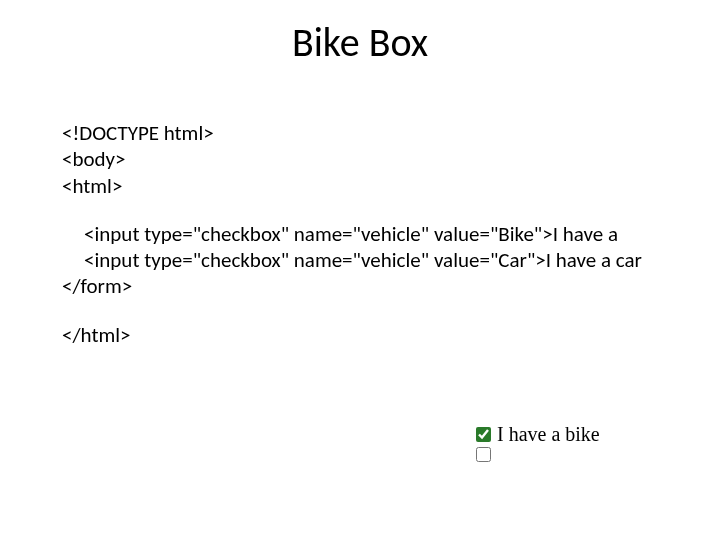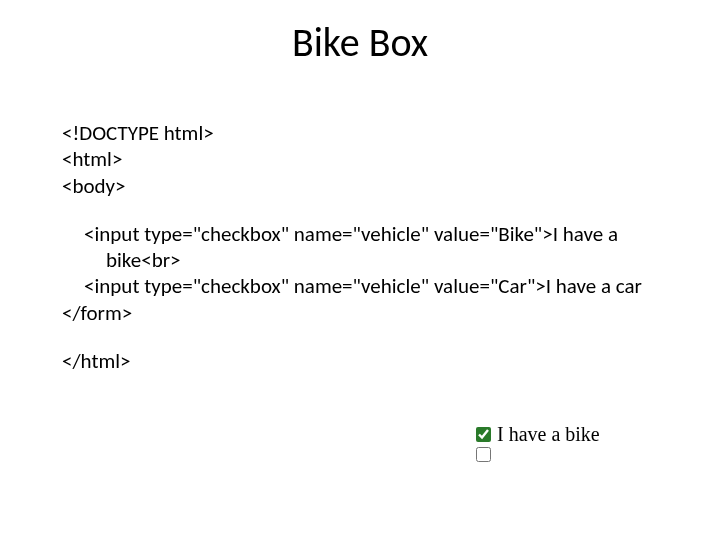--- a/index.html
+++ b/index.html
@@ -71,25 +71,24 @@
 </style>
 </head>
 <body>
 
 <div class="slide">
 
   <div class="title">Bike Box</div>
 
   <div class="code-block">
     <div class="line">&lt;!DOCTYPE html&gt;</div>
+    <div class="line">&lt;body&gt;</div>
     <div class="line">&lt;html&gt;</div>
-    <div class="line">&lt;body&gt;</div>
     <div class="gap"></div>
     <div class="line indent1">&lt;input type="checkbox" name="vehicle" value="Bike"&gt;I have a</div>
-    <div class="line indent2">bike&lt;br&gt;</div>
     <div class="line indent1">&lt;input type="checkbox" name="vehicle" value="Car"&gt;I have a car</div>
     <div class="line">&lt;/form&gt;</div>
     <div class="gap"></div>
     <div class="line">&lt;/html&gt;</div>
   </div>
 
   <div class="preview">
     <div class="row">
       <input type="checkbox" checked="" style="">
       <span>I have a bike</span>

